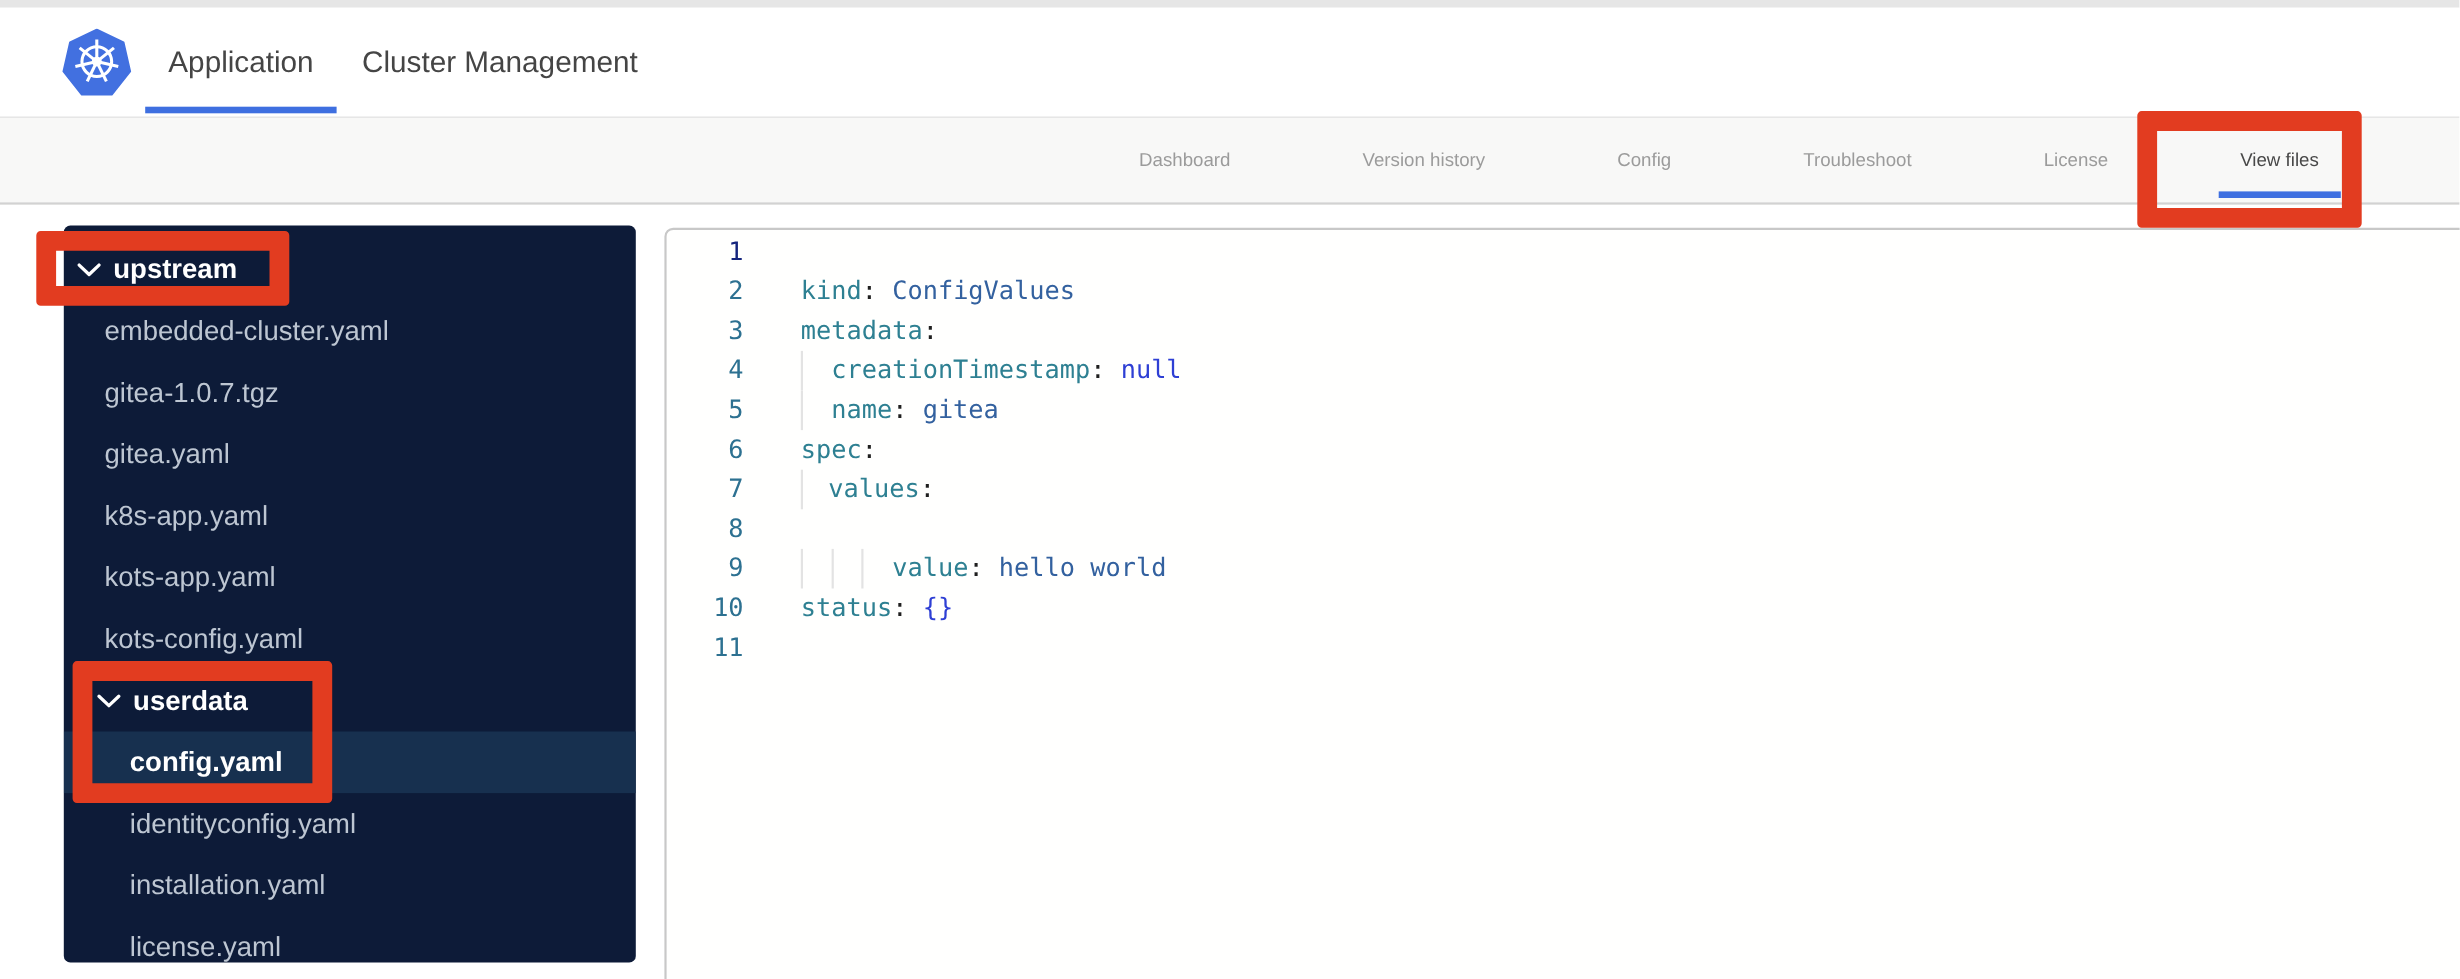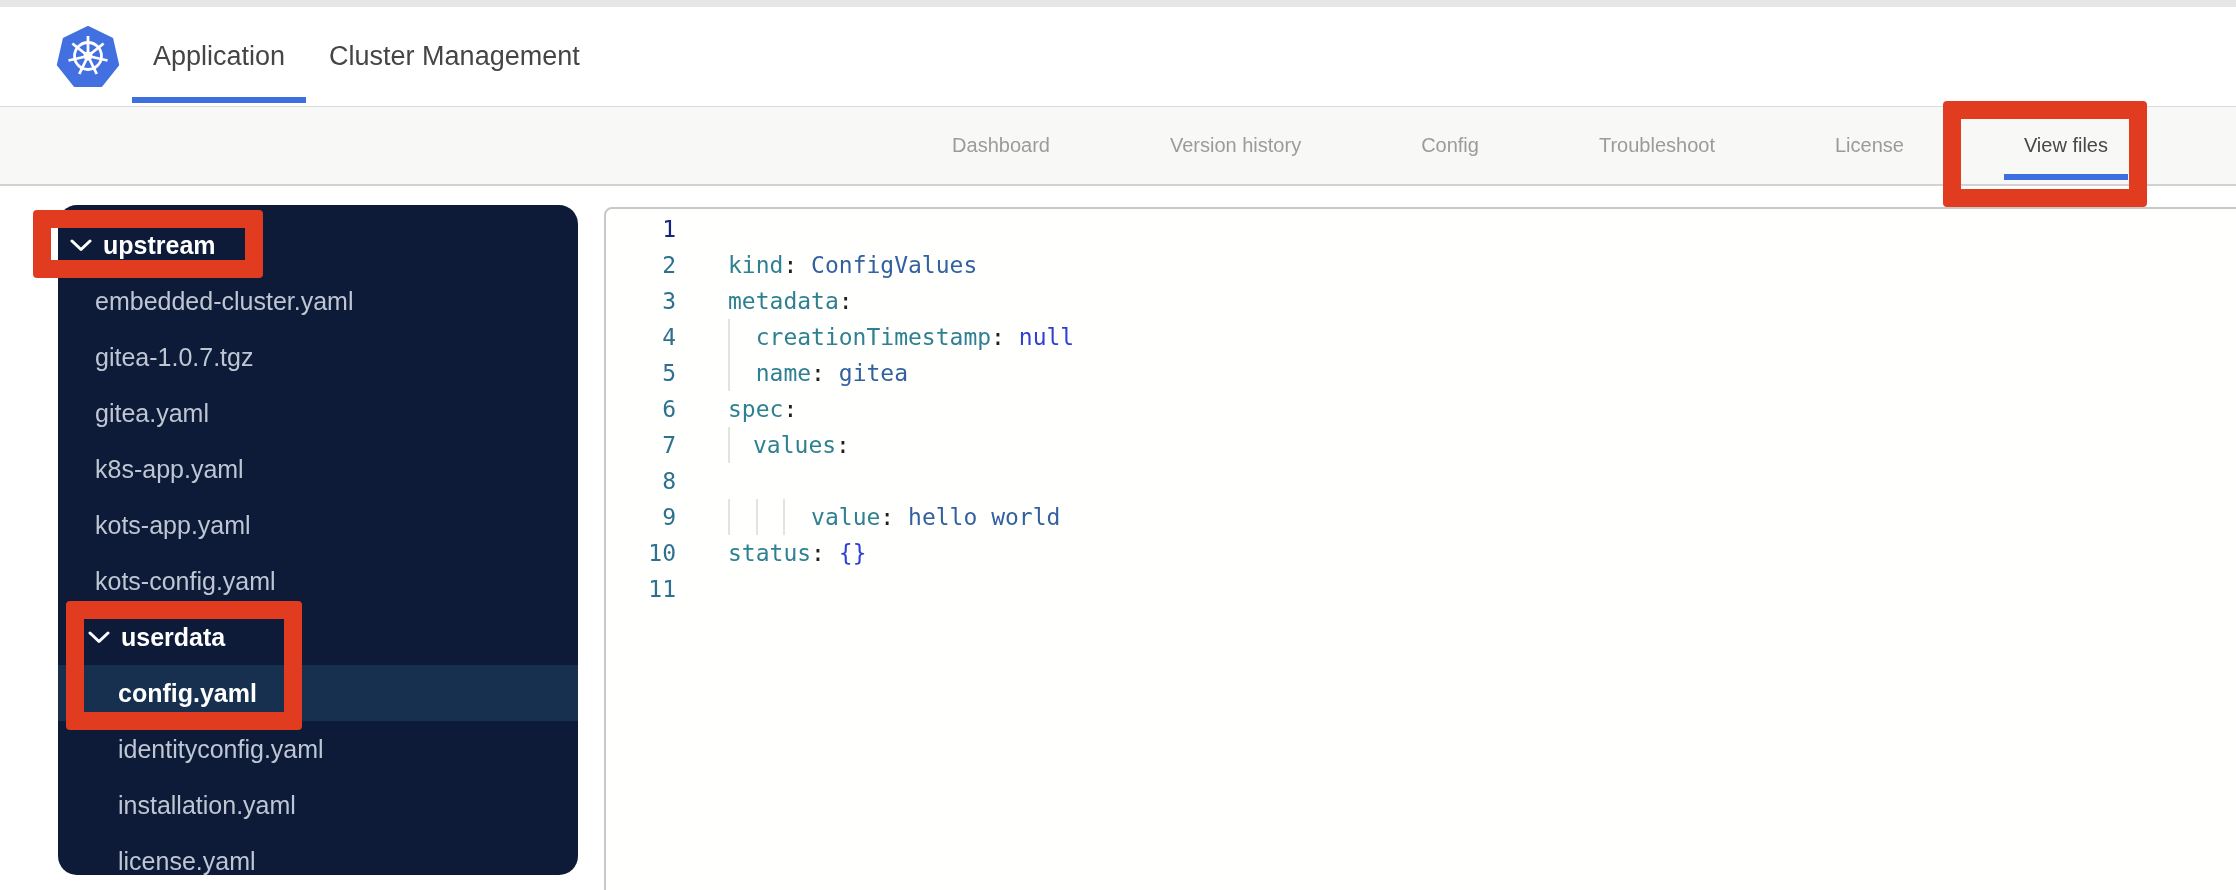--- a/index.html
+++ b/index.html
@@ -15,27 +15,27 @@
   .logo{width:64px;height:62px;display:block;flex:none}
   .nav-tabs{display:flex;height:100%;margin-left:12px}
   .ntab{display:flex;align-items:center;padding:0 21px;font-size:27px;color:#454545;
     position:relative;cursor:pointer;white-space:nowrap}
   .ntab+.ntab{margin-left:2px}
   .ntab.active::after{content:"";position:absolute;left:0;right:0;bottom:3px;height:6px;background:#3e6fe0}
   
   .subnav{height:79px;background:#f8f8f7;border-bottom:2px solid #d2d2d2;
     display:flex;align-items:center;justify-content:flex-end;gap:120px;
     padding-right:128px;box-sizing:border-box}
-  .subtab{font-size:20px;color:#9b9b9b;position:relative;height:100%;
+  .subtab{font-size:17px;color:#9b9b9b;position:relative;height:100%;
     display:flex;align-items:center;cursor:pointer;white-space:nowrap}
   .subtab.active{color:#484848}
   .subtab.active::after{content:"";position:absolute;left:-20px;right:-20px;bottom:4px;height:6px;background:#3e6fe0}
   
   .sidebar{position:absolute;left:58px;top:205px;width:520px;height:670px;
-    background:#0d1b38;border-radius:19px;overflow:hidden;padding-top:12px;box-sizing:border-box}
+    background:#0d1b38;border-radius:6px;overflow:hidden;padding-top:12px;box-sizing:border-box}
   .trow{height:56px;display:flex;align-items:center;font-size:25px;cursor:pointer}
   .trow.folder{color:#ffffff;font-weight:700}
   .trow.file{color:#bdc6d2;font-weight:400}
   .trow.sel{background:#17304f;color:#ffffff;font-weight:700}
   .trow.folder.lvl1{padding-left:12px}
   .trow.file.lvl1{padding-left:37px}
   .trow.folder.lvl2{padding-left:30px}
   .trow.file.lvl2{padding-left:60px}
   .chev{width:22px;height:13px;margin-right:11px;display:flex;flex:none}
   

